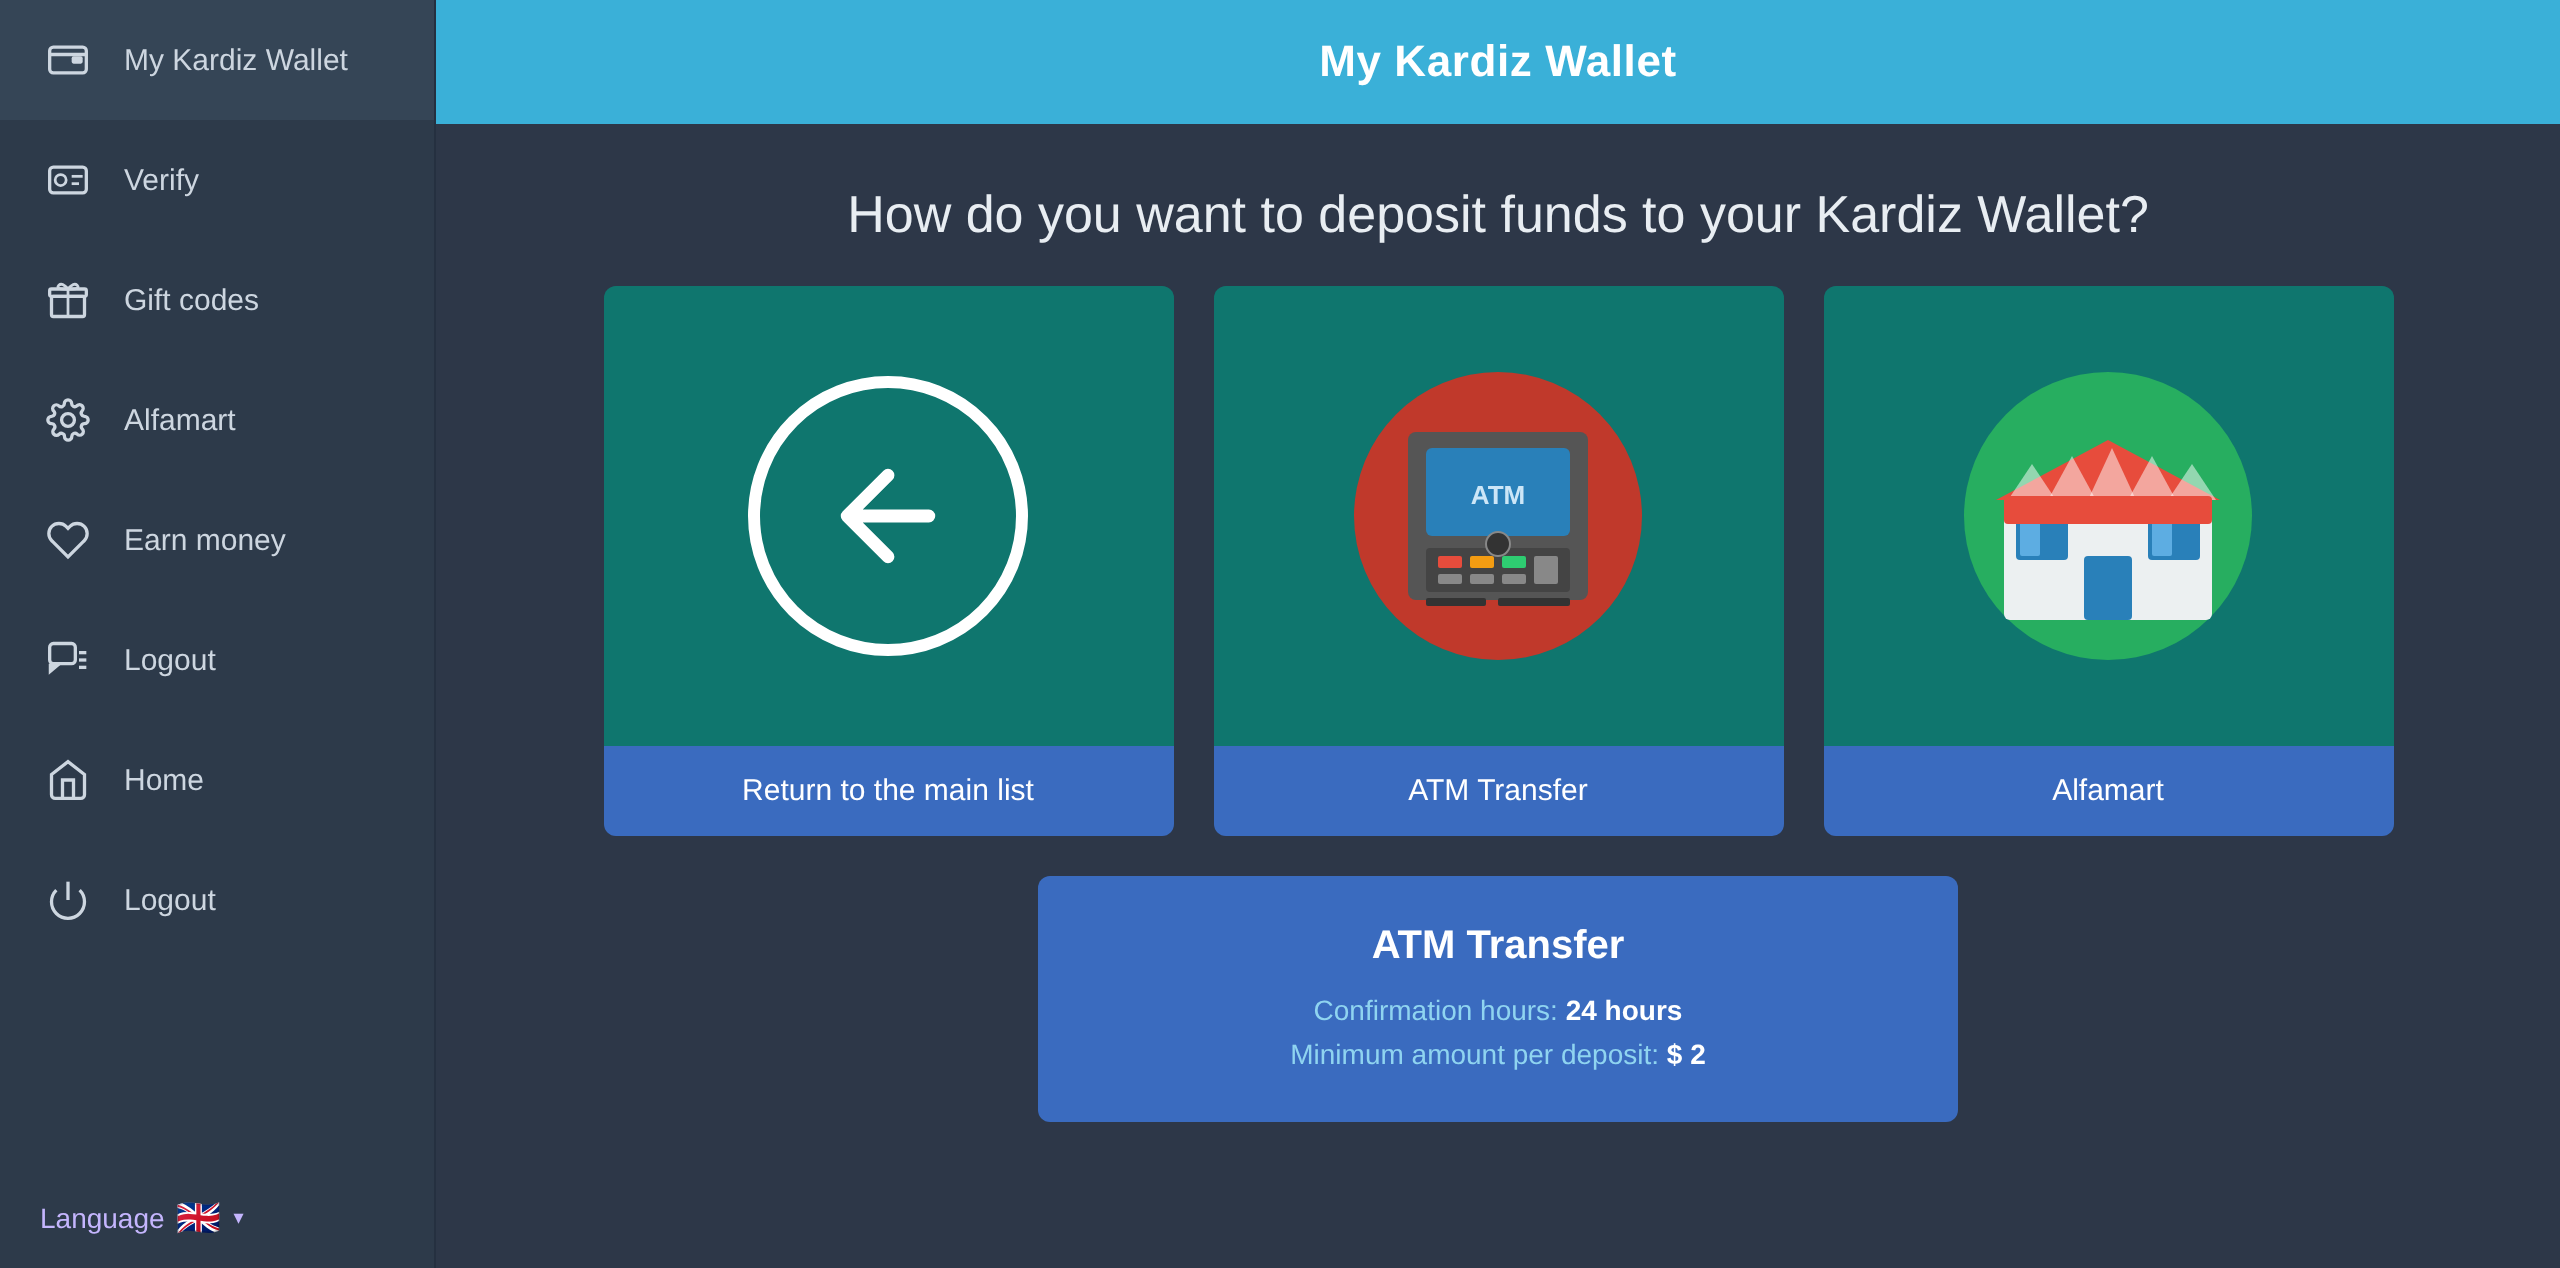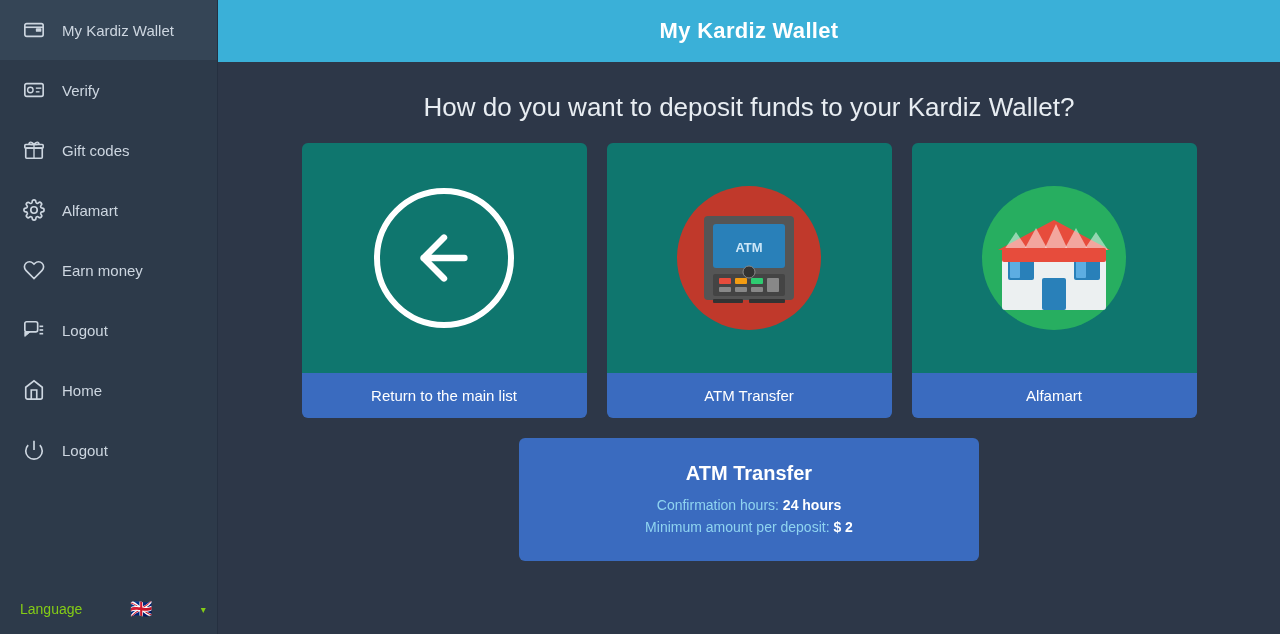--- a/index.html
+++ b/index.html
@@ -40,25 +40,24 @@
       align-items: center;
       justify-content: center;
       flex-shrink: 0;
     }
     .sidebar-icon svg { width: 22px; height: 22px; fill: #cdd6e0; }
 
     .language-selector {
       display: flex;
       align-items: center;
       padding: 14px 20px;
-      color: #84cc16;
+      color: #c4b5fd;
       font-size: 14px;
       cursor: pointer;
       margin-top: auto;
-      gap: 42px;
     }
     .flag { font-size: 18px; margin: 0 6px; }
     .chevron { font-size: 10px; }
 
     
     .main {
       flex: 1;
       display: flex;
       flex-direction: column;
       background: #2d3748;

